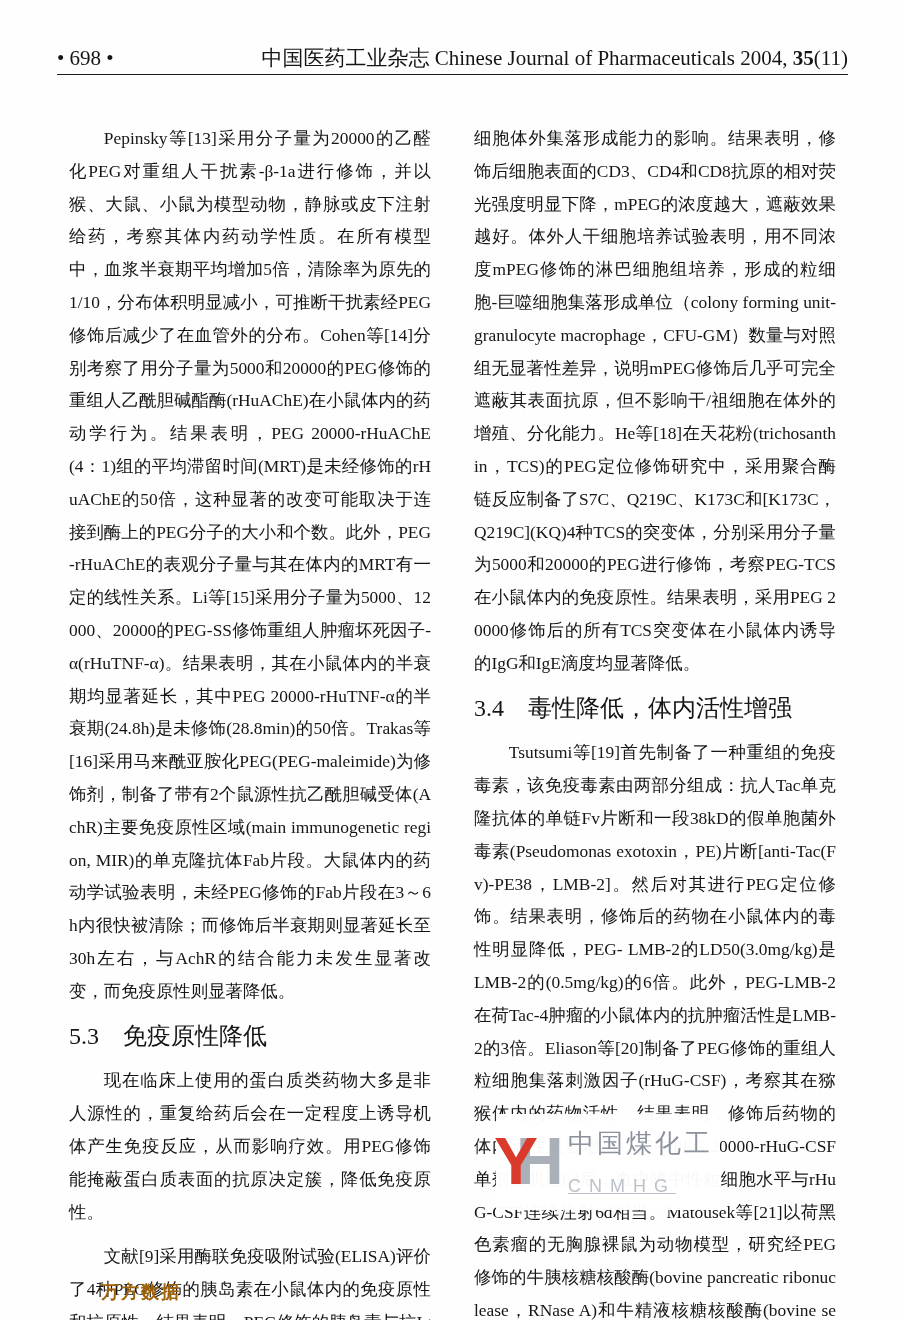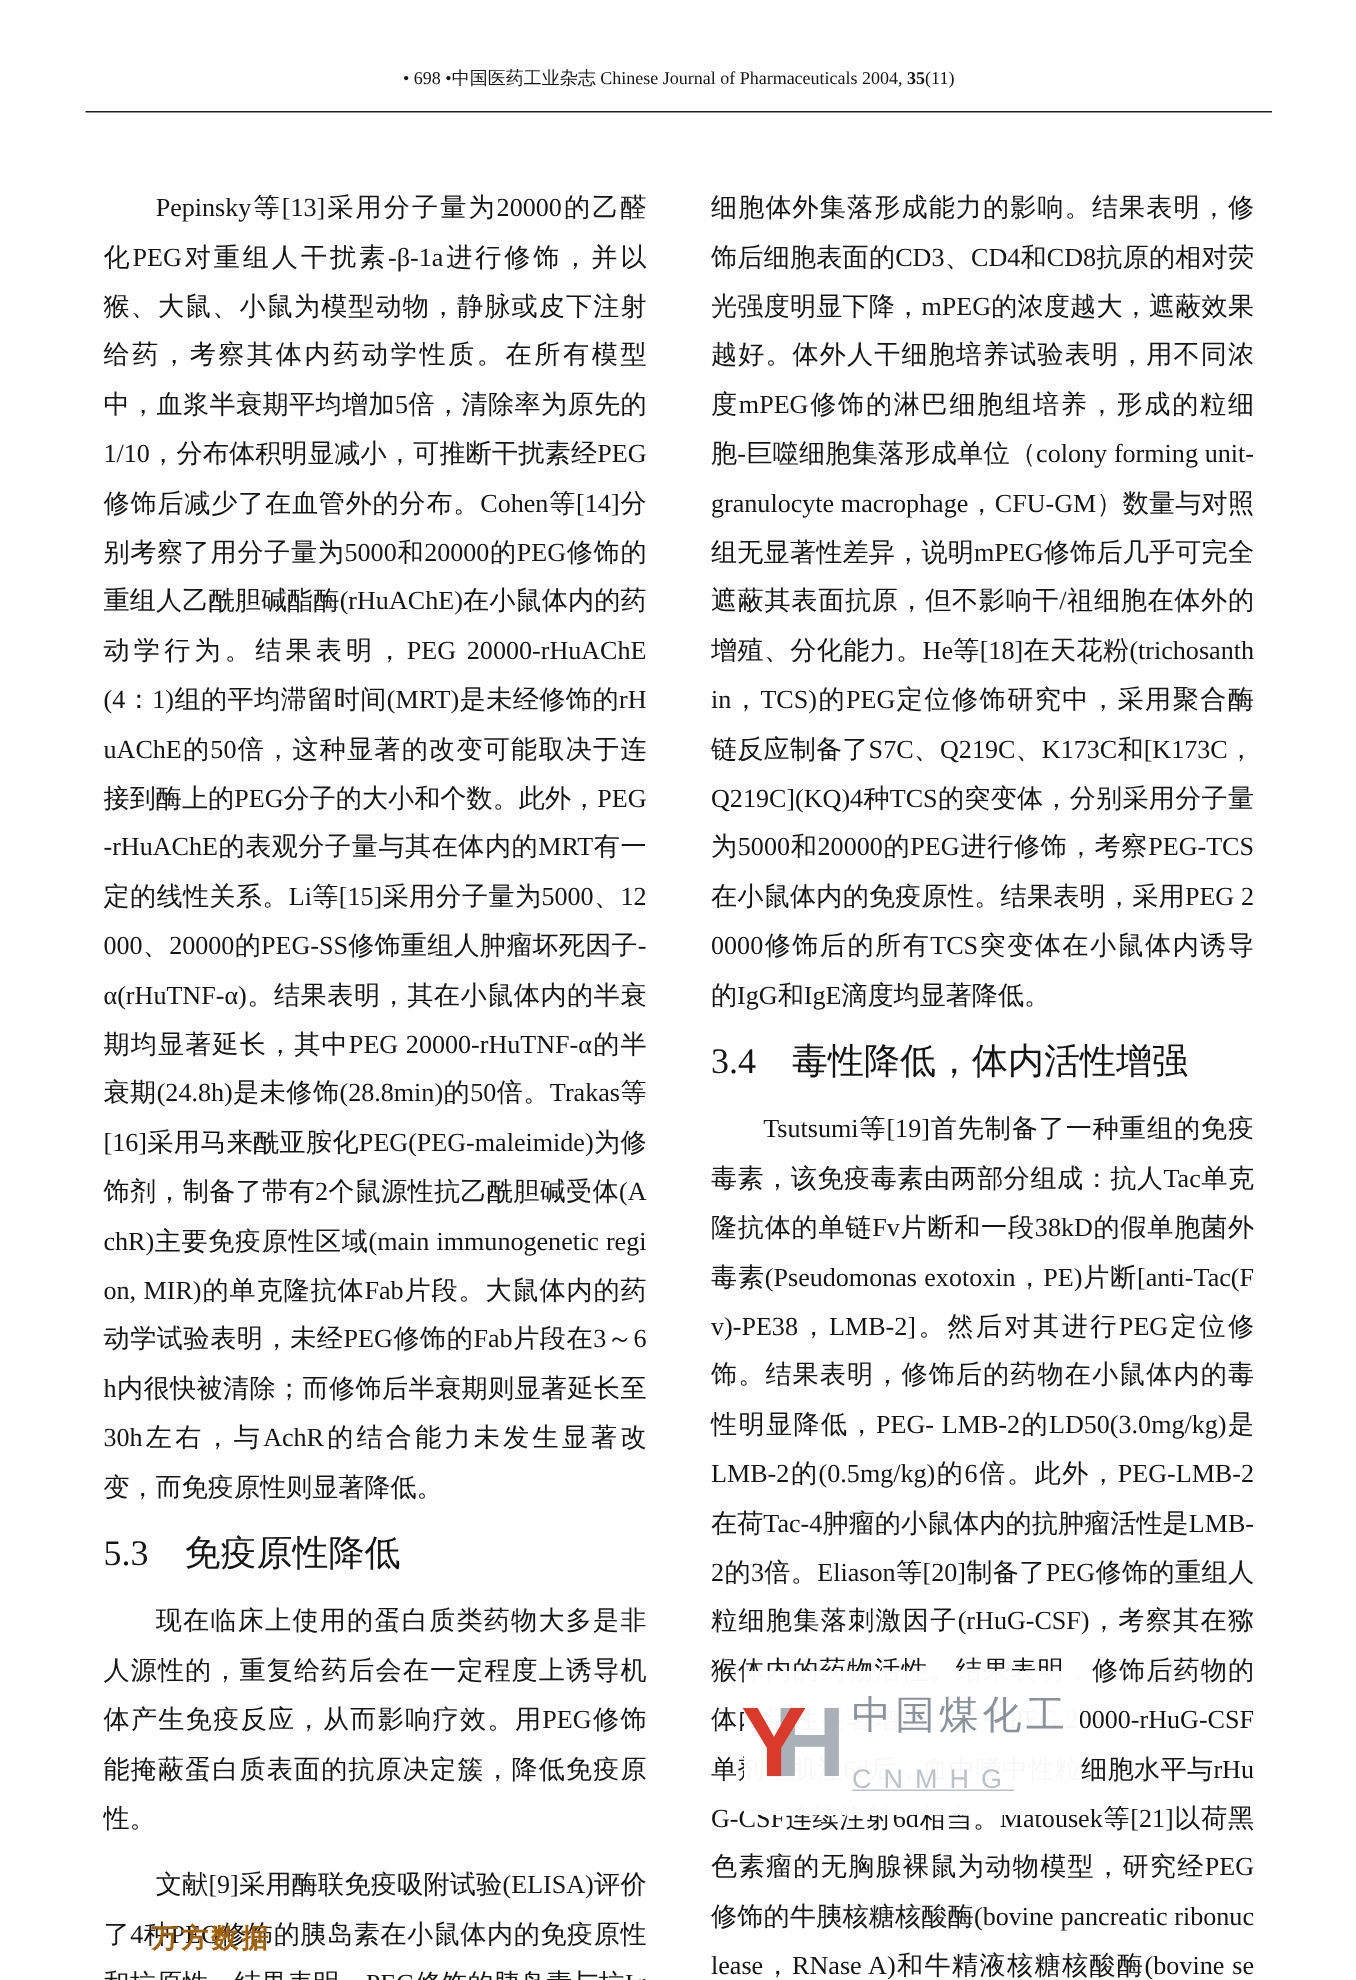--- a/index.html
+++ b/index.html
@@ -12,23 +12,23 @@
     font-family: "Liberation Serif", "DejaVu Serif", serif;
     color: #151515;
   }
   
   .header {
     position: absolute;
     left: 57px;
     top: 44px;
     width: 791px;
     display: flex;
-    justify-content: center;
+    justify-content: space-between;
     align-items: baseline;
-    font-size: 12px;
+    font-size: 21px;
     white-space: nowrap;
   }
   .header .vol { font-weight: bold; }
   .rule {
     position: absolute;
     left: 57px;
     top: 74px;
     width: 791px;
     border-top: 1.6px solid #1c1c1c;
   }

